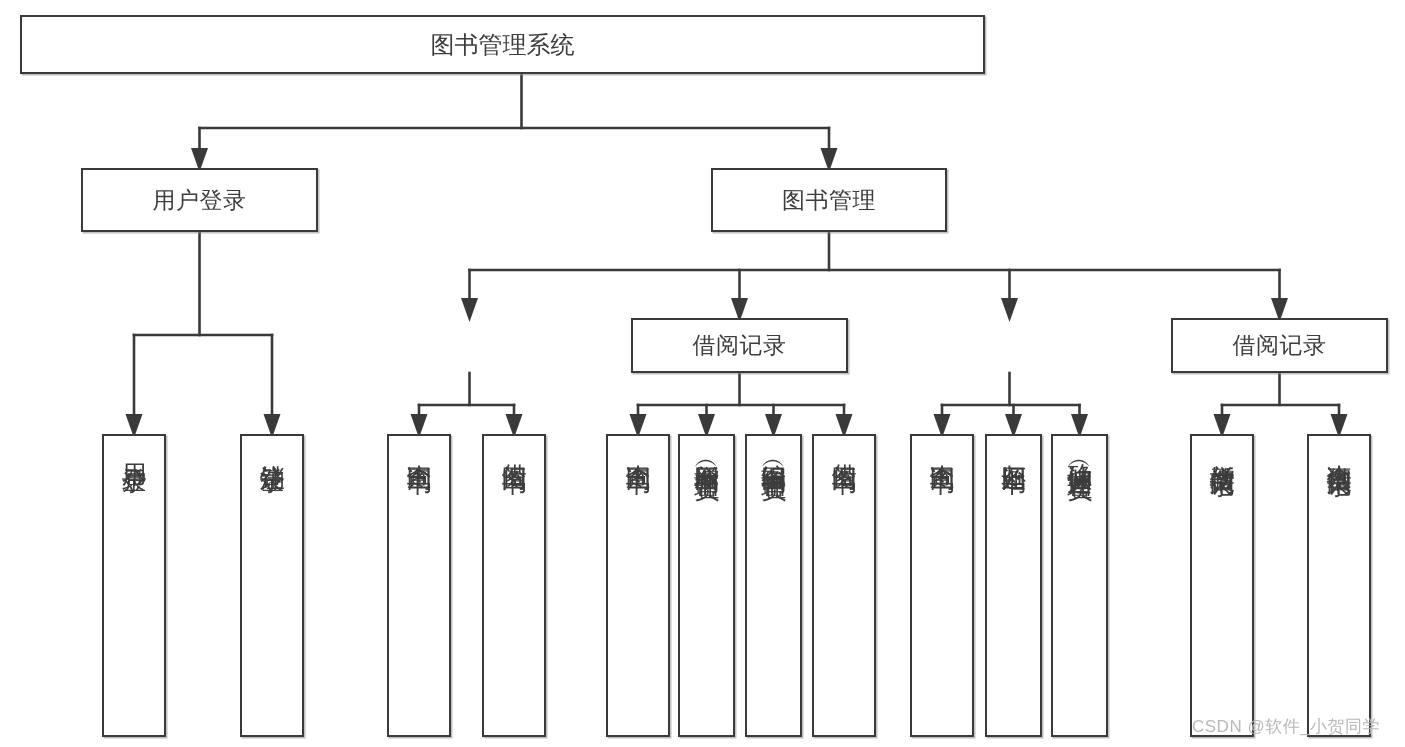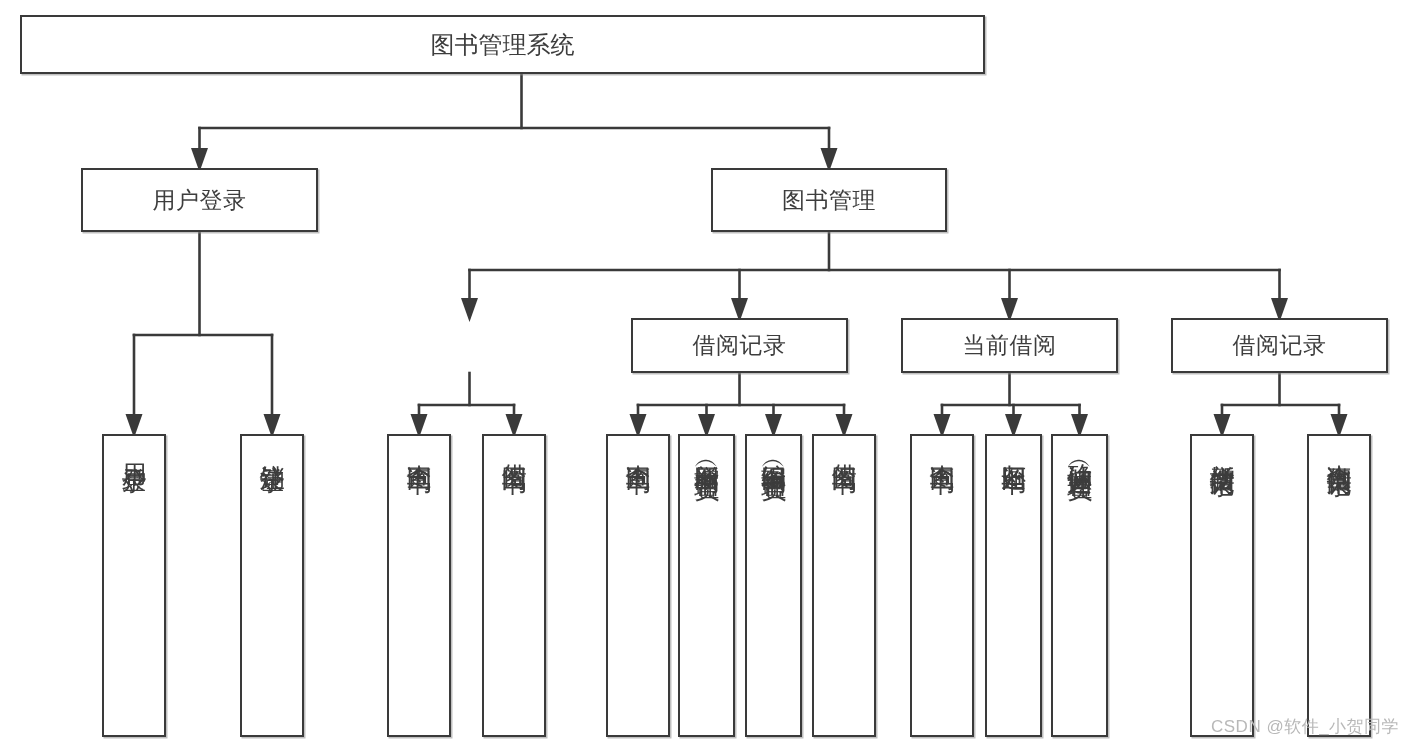--- a/index.html
+++ b/index.html
@@ -56,21 +56,20 @@
     letter-spacing: 2px;
     white-space: nowrap;
     color: #3d3d3d;
   }
   .watermark {
     position: absolute;
     font-size: 17px;
     color: #b8b8b8;
     white-space: nowrap;
     letter-spacing: 0.5px;
-    padding-left: 19px;
   }
 </style>
 </head>
 <body>
 
 <div id="canvas">
 
   <svg id="wires" viewBox="0 0 1405 747" xmlns="http://www.w3.org/2000/svg">
     <defs>
       <marker id="arrow" viewBox="0 0 12 12" refX="6" refY="11" markerWidth="12" markerHeight="12" orient="auto-start-reverse">
@@ -156,23 +155,20 @@
   <div class="node h" style="left:81px; top:168px; width:237px; height:64px;">
     <span>用户登录</span>
   </div>
   <div class="node h" style="left:711px; top:168px; width:236px; height:64px;">
     <span>图书管理</span>
   </div>
 
   <div class="node h" style="left:631px; top:318px; width:217px; height:55px;">
     <span>借阅记录</span>
   </div>
-  <div class="node h" style="left:901px; top:318px; width:217px; height:55px;">
-    <span>当前借阅</span>
-  </div>
   <div class="node h" style="left:1171px; top:318px; width:217px; height:55px;align-items:center;">
     <span>借阅记录</span>
   </div>
 
   <div class="node v" style="left:102px; top:434px; width:64px; height:303px;">
     <span class="vtext">用户登录</span>
   </div>
   <div class="node v" style="left:240px; top:434px; width:64px; height:303px;">
     <span class="vtext">注销登录</span>
   </div>

